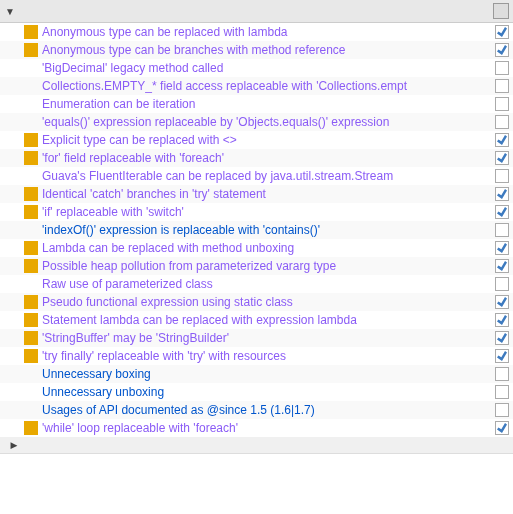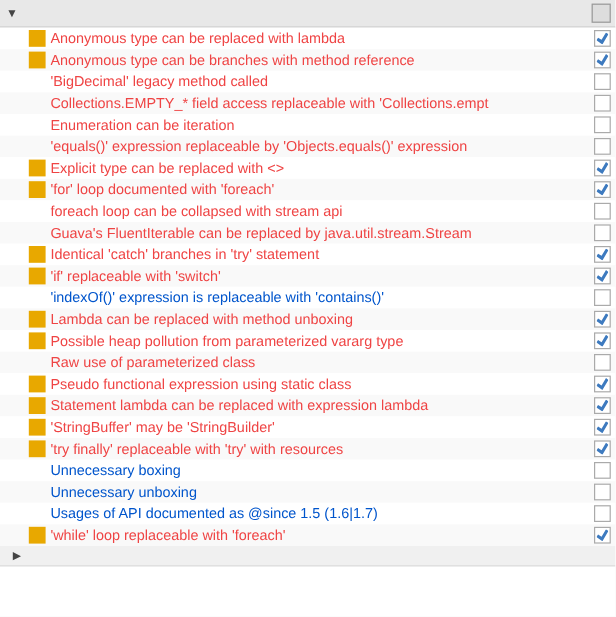--- a/index.html
+++ b/index.html
@@ -71,21 +71,21 @@
     .item-row:nth-child(even) {
       background: #f9f9f9;
     }
     .item-row:nth-child(odd) {
       background: #ffffff;
     }
 
     .item-label {
       flex: 1;
       font-size: 12px;
-      color: #ef4444;
+      color: #8b5cf6;
       white-space: nowrap;
       overflow: hidden;
       text-overflow: ellipsis;
     }
 
     .item-label.link-blue {
       color: #0055cc;
     }
 
     .color-box {
@@ -202,27 +202,22 @@
         <span class="item-label">'equals()' expression replaceable by 'Objects.equals()' expression</span>
         <div class="checkbox unchecked"></div>
       </div>
       <div class="item-row">
         <div class="color-box yellow"></div>
         <span class="item-label">Explicit type can be replaced with &lt;&gt;</span>
         <div class="checkbox checked"></div>
       </div>
       <div class="item-row">
         <div class="color-box yellow"></div>
-        <span class="item-label">'for' loop documented with 'foreach'</span>
-        <div class="checkbox checked"></div>
-      </div>
-      <div class="item-row">
-        <div class="spacer"></div>
-        <span class="item-label">foreach loop can be collapsed with stream api</span>
-        <div class="checkbox unchecked"></div>
+        <span class="item-label">'for' field replaceable with 'foreach'</span>
+        <div class="checkbox checked"></div>
       </div>
       <div class="item-row">
         <div class="spacer"></div>
         <span class="item-label">Guava's FluentIterable can be replaced by java.util.stream.Stream</span>
         <div class="checkbox unchecked"></div>
       </div>
       <div class="item-row">
         <div class="color-box yellow"></div>
         <span class="item-label">Identical 'catch' branches in 'try' statement</span>
         <div class="checkbox checked"></div>

